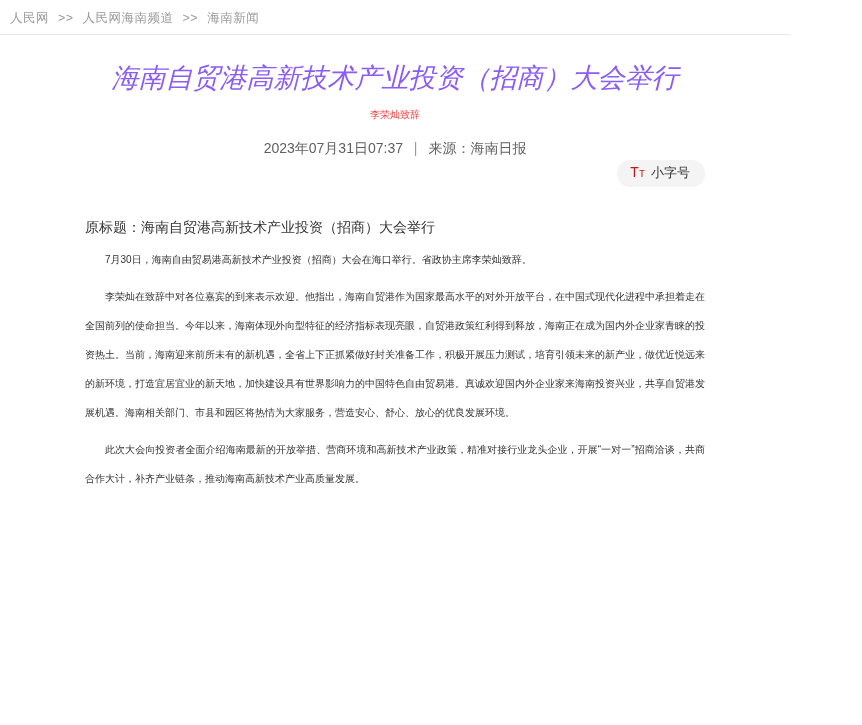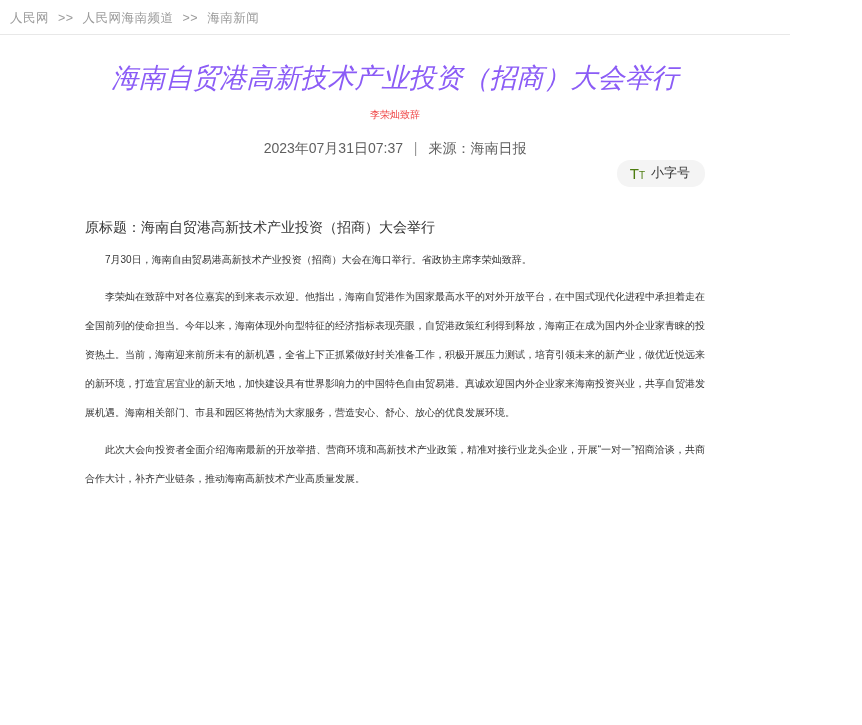--- a/index.html
+++ b/index.html
@@ -86,22 +86,22 @@
     background: #f4f4f4;
     border: none;
     border-radius: 13px;
     padding: 4px 15px 5px 13px;
     font-size: 13px;
     color: #333333;
     cursor: pointer;
     font-family: inherit;
   }
   .tt-icon {
-    font-family: Liberation Sans, sans-serif;
-    color: #4d7c0f;
+    font-family: Liberation Mono, monospace;
+    color: #b91c1c;
     line-height: 1;
   }
   .tt-icon .t-big { font-size: 15px; }
   .tt-icon .t-small { font-size: 10px; }
   .orig-title {
     margin-top: 30px;
     font-size: 14px;
     line-height: 20px;
     color: #333333;
   }

